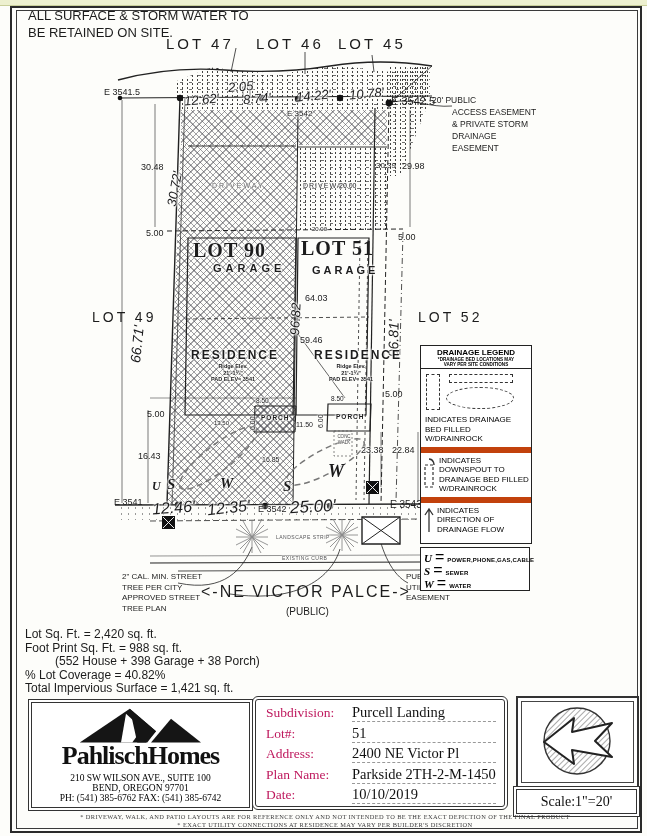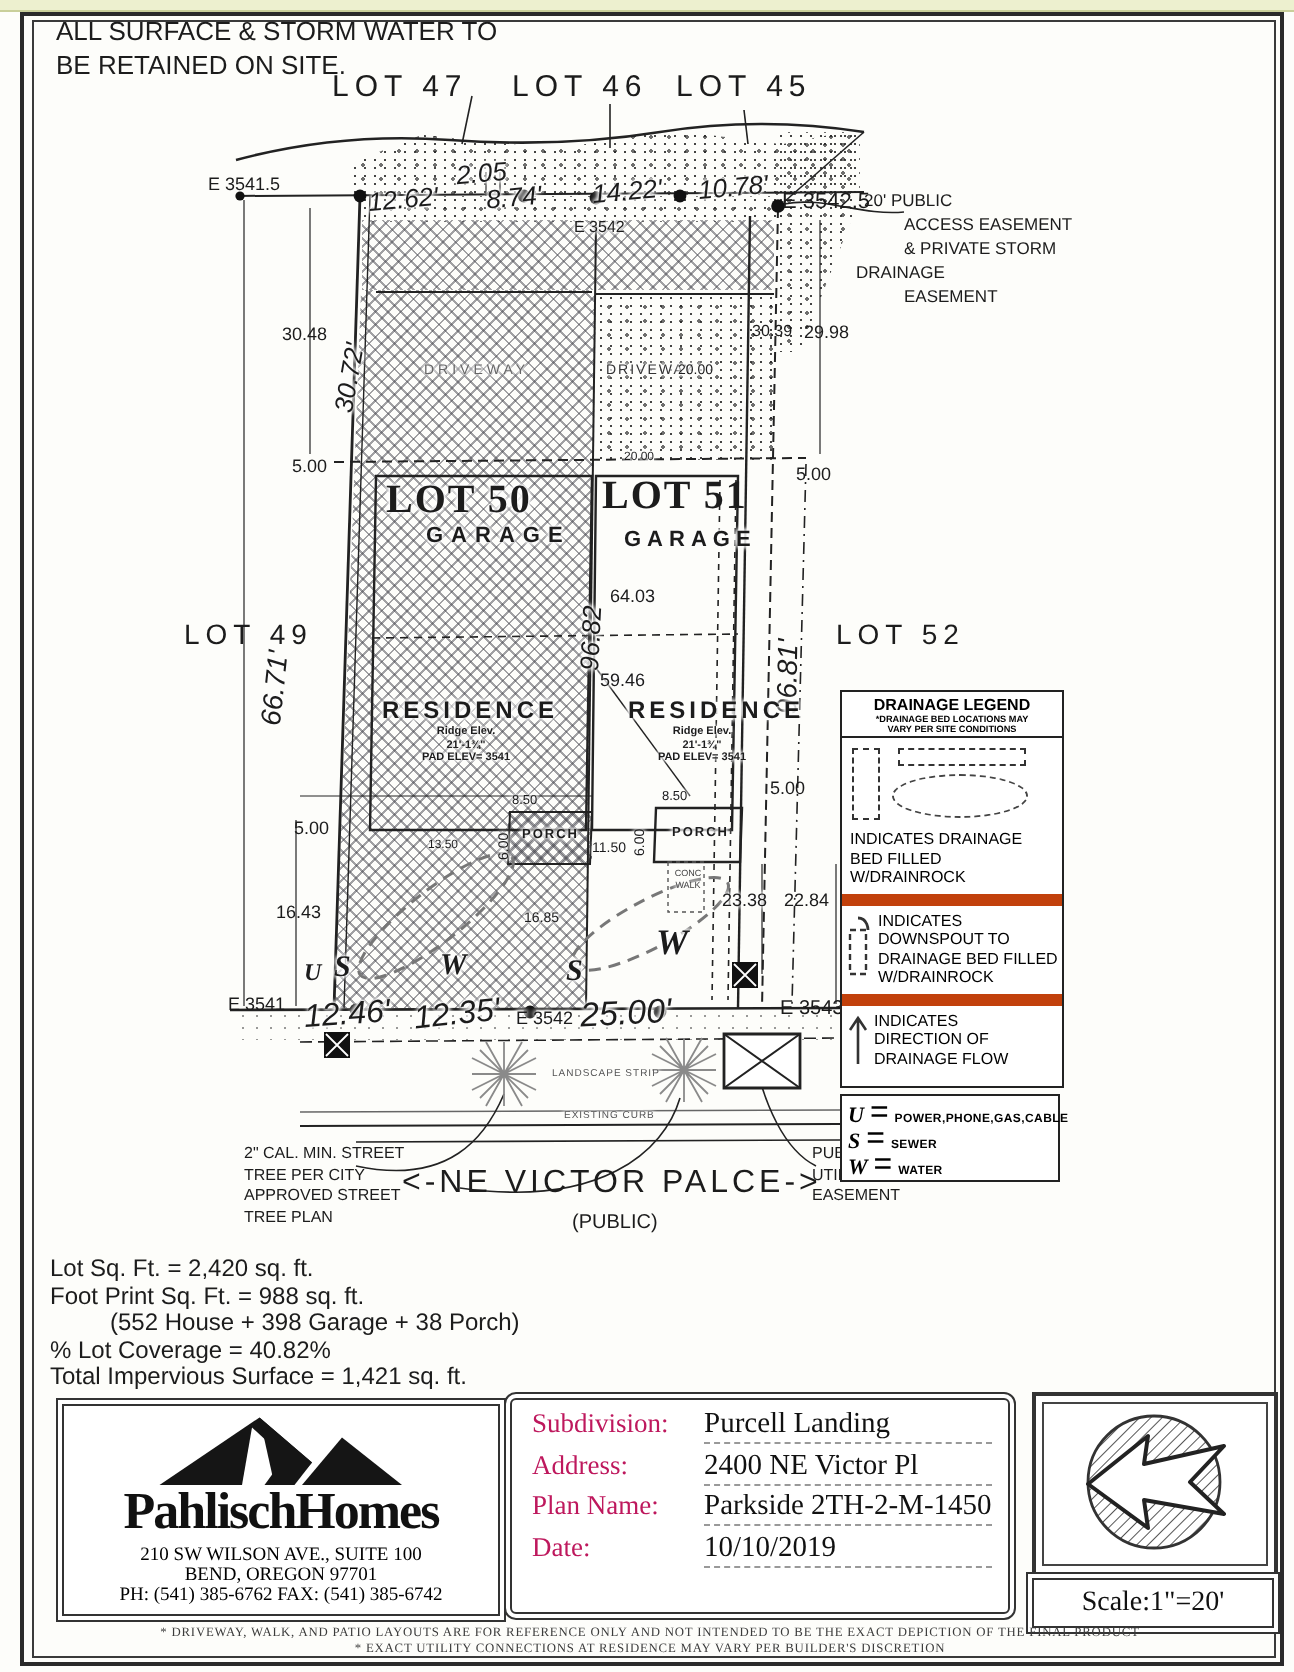--- a/index.html
+++ b/index.html
@@ -138,37 +138,37 @@
 
 <div class="t it halo" style="left:228px;top:80px;font-size:13px;transform:rotate(-5deg);">2.05</div>
 <div class="t it halo" style="left:184px;top:93px;font-size:13px;transform:rotate(-5deg);">12.62'</div>
 <div class="t it halo" style="left:243px;top:92px;font-size:13px;transform:rotate(-5deg);">8.74'</div>
 <div class="t it halo" style="left:296px;top:89px;font-size:13px;transform:rotate(-5deg);">14.22'</div>
 <div class="t it halo" style="left:349px;top:87px;font-size:13px;transform:rotate(-5deg);">10.78'</div>
 
 <div class="t" style="left:432px;top:96px;font-size:8.5px;">20' PUBLIC</div>
 <div class="t" style="left:452px;top:108px;font-size:8.5px;">ACCESS EASEMENT</div>
 <div class="t" style="left:452px;top:120px;font-size:8.5px;">&amp; PRIVATE STORM</div>
-<div class="t" style="left:428px;top:132px;font-size:8.5px;">DRAINAGE</div>
+<div class="t" style="left:452px;top:132px;font-size:8.5px;">DRAINAGE</div>
 <div class="t" style="left:452px;top:144px;font-size:8.5px;">EASEMENT</div>
 
 <div class="t" style="left:141px;top:163px;font-size:9px;">30.48</div>
 <div class="t it halo" style="left:165px;top:205px;font-size:13px;transform:rotate(-80deg);transform-origin:left top;">30.72'</div>
 <div class="t" style="left:376px;top:162px;font-size:8px;">30.39</div>
 <div class="t" style="left:402px;top:162px;font-size:9px;">29.98</div>
 
 <div class="t halo" style="left:212px;top:182px;font-size:7px;letter-spacing:2px;color:#666;">DRIVEWAY</div>
 <div class="t halo" style="left:303px;top:182px;font-size:7px;letter-spacing:1px;color:#333;">DRIVEWAY</div>
 <div class="t halo" style="left:339px;top:182px;font-size:7px;">20.00</div>
 <div class="t halo" style="left:312px;top:226px;font-size:6px;">20.00</div>
 
 <div class="t" style="left:146px;top:229px;font-size:9px;">5.00</div>
 <div class="t" style="left:398px;top:233px;font-size:9px;">5.00</div>
 
-<div class="t ser halo" style="left:193px;top:240px;font-size:20px;font-weight:600;letter-spacing:1px;">LOT 50</div>
+<div class="t ser halo" style="left:193px;top:240px;font-size:20px;font-weight:600;letter-spacing:1px;">LOT 90</div>
 <div class="t ser" style="left:301px;top:238px;font-size:20px;font-weight:600;letter-spacing:1px;">LOT 51</div>
 <div class="t halo" style="left:213px;top:263px;font-size:11px;font-weight:bold;letter-spacing:4px;">GARAGE</div>
 <div class="t halo" style="left:312px;top:265px;font-size:11px;font-weight:bold;letter-spacing:3px;">GARAGE</div>
 
 <div class="t it halo" style="left:288px;top:335px;font-size:13px;transform:rotate(-87deg);transform-origin:left top;">96.82</div>
 <div class="t halo" style="left:305px;top:294px;font-size:9px;">64.03</div>
 <div class="t halo" style="left:300px;top:336px;font-size:9px;">59.46</div>
 
 <div class="t" style="left:92px;top:310px;font-size:14px;letter-spacing:3px;">LOT 49</div>
 <div class="t it halo" style="left:128px;top:362px;font-size:14px;transform:rotate(-84deg);transform-origin:left top;">66.71'</div>
@@ -313,20 +313,24 @@
   <div class="ser" style="font-size:9.5px;">BEND, OREGON 97701</div>
   <div class="ser" style="font-size:9.5px;">PH: (541) 385-6762 FAX: (541) 385-6742</div>
 </div>
 
 <div class="infobox">
   <div class="frow">
       <span class="flabel">Subdivision:</span>
       <span class="fvalue">Purcell Landing</span>
     </div>
   <div class="frow">
+      <span class="flabel">Lot#:</span>
+      <span class="fvalue">51</span>
+    </div>
+  <div class="frow">
       <span class="flabel">Address:</span>
       <span class="fvalue">2400 NE Victor Pl</span>
     </div>
   <div class="frow">
       <span class="flabel">Plan Name:</span>
       <span class="fvalue">Parkside 2TH-2-M-1450-2 (FPR)</span>
     </div>
   <div class="frow">
       <span class="flabel">Date:</span>
       <span class="fvalue">10/10/2019</span>

